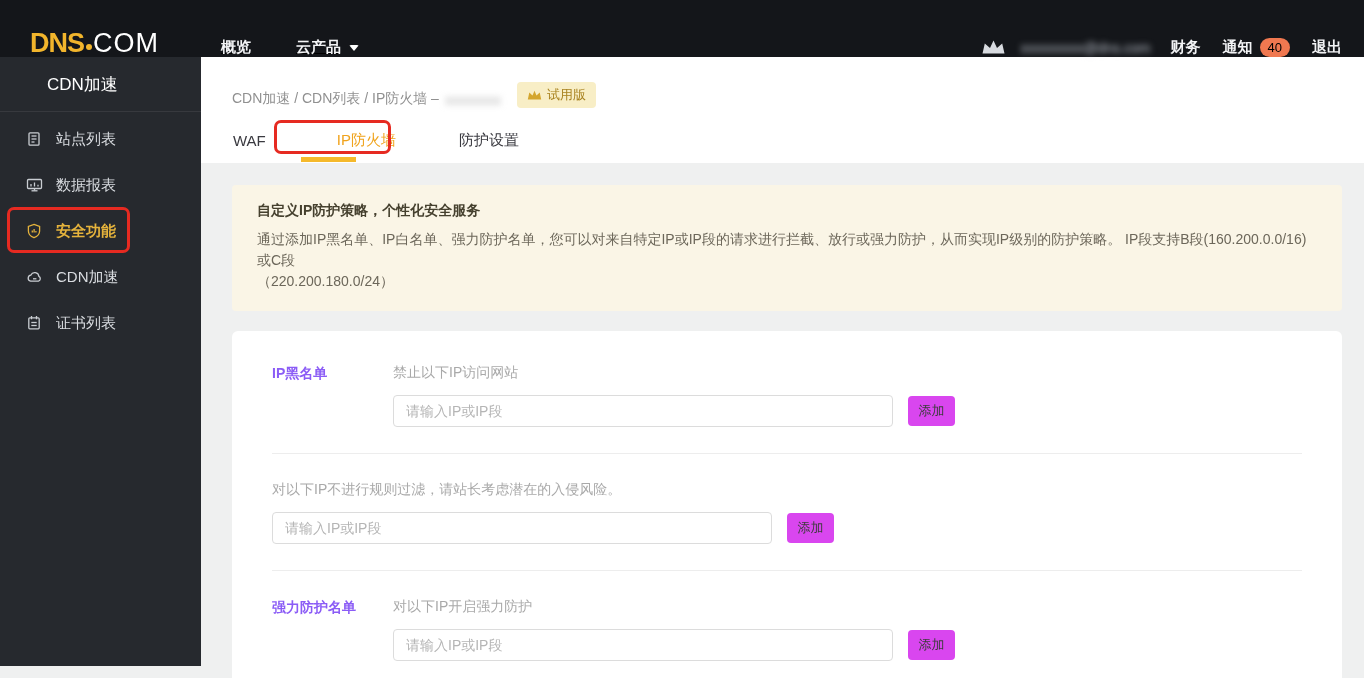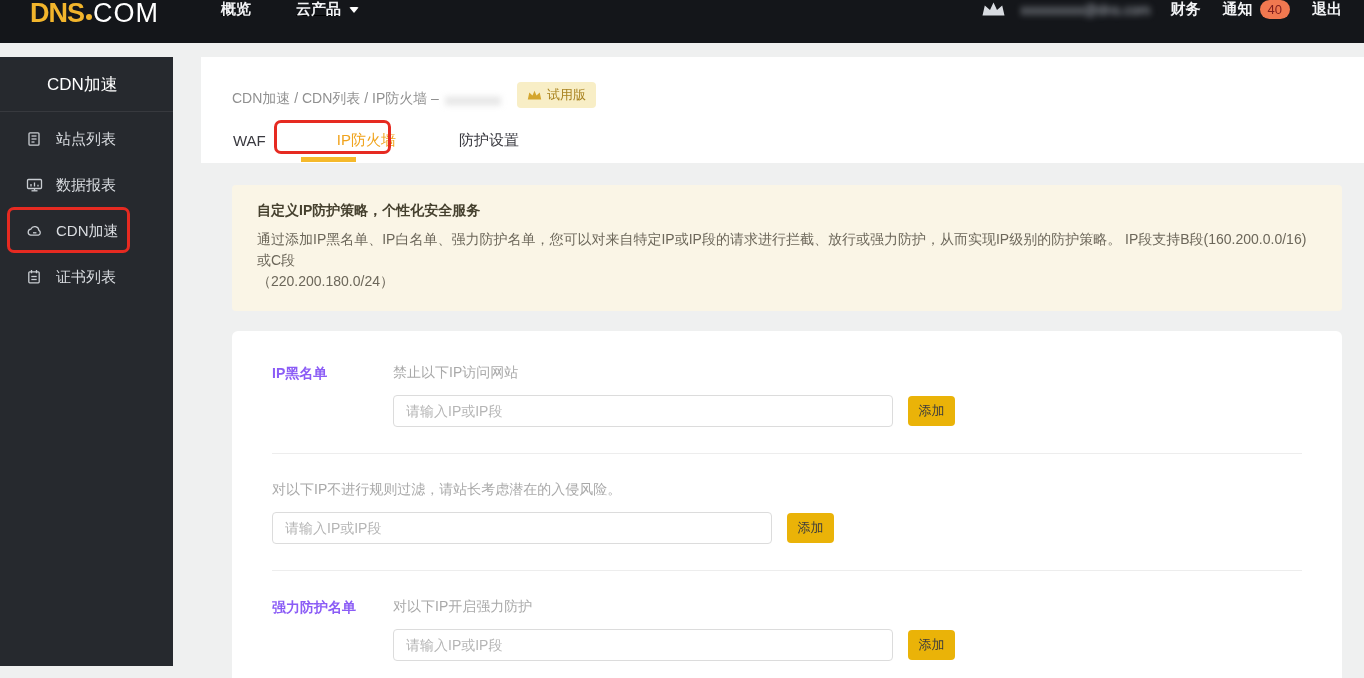--- a/index.html
+++ b/index.html
@@ -1,43 +1,43 @@
 <!DOCTYPE html>
 <html><head>
 <meta charset="utf-8">
 <style>
   * { margin:0; padding:0; box-sizing:border-box; }
   html,body { width:1364px; height:678px; }
   body { font-family:"Liberation Sans","DejaVu Sans",sans-serif; background:#eff0f0; }
   #page { position:relative; width:1364px; height:678px; overflow:hidden; background:#eff0f0; }
 
   
-  .header { position:absolute; top:0; left:0; width:100%; height:43px; background:#14161a;
-            display:flex; align-items:flex-start; z-index:5; }
+  .header { position:absolute; top:0; left:0; width:100%; height:57px; background:#14161a;
+            display:flex; align-items:flex-end; z-index:5; }
   .logo { margin-left:30px; display:flex; align-items:center; font-size:27px; line-height:1; cursor:pointer; }
   .logo .dns { color:#f2b52c; font-weight:800; letter-spacing:-1px; }
   .logo .dot { width:6px; height:6px; border-radius:50%; background:#f2b52c; margin:6px 1px 0 2px; }
   .logo .com { color:#ffffff; font-weight:300; letter-spacing:1px; }
   .top-nav { display:flex; align-items:center; margin-left:62px;text-decoration:underline; }
   .top-nav-item { color:#f2f3f5; font-size:15px; font-weight:700; margin-right:45px;
                   display:flex; align-items:center; cursor:pointer; }
   .caret-down { width:0; height:0; border-left:5px solid transparent; border-right:5px solid transparent;
                 border-top:6px solid #ffffff; margin-left:8px; border-radius:2px; }
   .header-spacer { flex:1; }
   .header-right { display:flex; align-items:center; margin-right:22px; }
   .crown-icon { margin-right:14px; display:flex; }
   .email-blur { color:#b9bfc8; font-size:14px; filter:blur(3px); margin-right:20px; max-width:160px;
                 overflow:hidden; white-space:nowrap; }
   .header-link { color:#f2f3f5; font-size:15px; font-weight:700; margin-left:22px; cursor:pointer;
                  display:flex; align-items:center; }
-  .notif-badge { background:#f07850; color:#7f1d1d; font-size:13px; font-weight:400; border-radius:10px;
+  .notif-badge { background:#f07850; color:#000000; font-size:13px; font-weight:400; border-radius:10px;
                  padding:2px 8px; margin-left:7px; }
 
   
-  .sidebar { position:absolute; top:57px; left:0; width:173px; bottom:12px; background:#26292e; z-index:4; }
+  .sidebar { position:absolute; top:57px; left:0; width:201px; bottom:12px; background:#26292e; z-index:4; }
   .sidebar-title { height:55px; display:flex; align-items:center; padding-left:47px; color:#ffffff;
                    font-size:17px; border-bottom:1px solid rgba(255,255,255,0.08); }
   .sidebar-list { margin-top:4px; }
   .sidebar-item { height:46px; display:flex; align-items:center; padding-left:26px; cursor:pointer; }
   .sidebar-item .icon { width:17px; height:17px; margin-right:13px; display:flex; align-items:center; }
   .sidebar-item .lbl { color:#d9dce0; font-size:15px; }
   .sidebar-item.active .lbl { color:#e5b33c; font-weight:700; }
 
   
   .main { position:absolute; top:57px; left:201px; right:0; bottom:0; background:#eff0f0; }
@@ -62,21 +62,21 @@
   
   .card { margin:20px 22px 0 31px; background:#ffffff; border-radius:6px; padding:33px 0 23px; }
   .section { display:flex; padding:0 40px; }
   .sec-label { width:121px; min-width:121px; color:#8b5cf6; font-size:14px; font-weight:700; padding-top:1px; }
   .sec-right { flex:1; }
   .sec-desc { color:#a9a9a9; font-size:14px; margin-bottom:13px; }
   .input-row { display:flex; align-items:center; }
   .ip-input { width:500px; height:32px; border:1px solid #dcdcdc; border-radius:4px; padding:0 12px;
               font-size:14px; color:#3b82f6; outline:none; font-family:"Liberation Sans",sans-serif; }
   .ip-input::placeholder { color:#b5b5b5; }
-  .add-btn { margin-left:15px; width:47px; height:30px; background:#eab308; border:none; border-radius:4px;
+  .add-btn { margin-left:15px; width:47px; height:30px; background:#d946ef; border:none; border-radius:4px;
              color:#3c3c3c; font-size:13px; cursor:pointer; font-family:"Liberation Sans",sans-serif; }
   .divider { border-top:1px solid #ededed; margin:26px 40px 27px; }
 
   
   .red-box { position:absolute; border:3px solid #e62a21; border-radius:7px; z-index:9; pointer-events:none; }
   .red-box.sidebar-box { left:7px; top:207px; width:123px; height:46px; }
   .red-box.tab-box { left:274px; top:120px; width:117px; height:34px; }
   .tab-underline { position:absolute; left:301px; top:157px; width:55px; height:5px; background:#f5b92b; z-index:8; }
 </style>
 </head>
@@ -135,20 +135,31 @@
           <svg width="17" height="16" viewBox="0 0 17 16" fill="none" stroke="#c9cdd2" stroke-width="1.3">
             <rect x="1.5" y="2.5" width="14" height="9" rx="1"></rect>
               <line x1="5" y1="9.5" x2="5" y2="7"></line>
               <line x1="8.5" y1="9.5" x2="8.5" y2="5.5"></line>
               <line x1="12" y1="9.5" x2="12" y2="7.8"></line>
               <line x1="8.5" y1="11.5" x2="8.5" y2="13.5"></line>
               <line x1="5.5" y1="13.8" x2="11.5" y2="13.8"></line>
           </svg>
         </span>
         <span class="lbl">数据报表</span>
+      </div>
+      <div class="sidebar-item active">
+        <span class="icon">
+          <svg width="16" height="16" viewBox="0 0 16 16" fill="none" stroke="#e5b33c" stroke-width="1.3">
+            <path d="M8 1.4 L13.6 3.4 V8 C13.6 11.4 11.2 13.6 8 14.7 C4.8 13.6 2.4 11.4 2.4 8 V3.4 Z"></path>
+            <line x1="6.3" y1="9.5" x2="6.3" y2="7.5"></line>
+              <line x1="8.1" y1="9.5" x2="8.1" y2="6"></line>
+              <line x1="9.9" y1="9.5" x2="9.9" y2="8"></line>
+          </svg>
+        </span>
+        <span class="lbl">安全功能</span>
       </div>
       <div class="sidebar-item">
         <span class="icon">
           <svg width="17" height="16" viewBox="0 0 17 16" fill="none" stroke="#c9cdd2" stroke-width="1.3">
             <path d="M4.6 12.2 A3.1 3.1 0 0 1 4.9 6.1 A4.2 4.2 0 0 1 12.9 7.4 A2.6 2.6 0 0 1 12.4 12.2 Z"></path>
             <line x1="7" y1="9.8" x2="10.4" y2="9.8"></line>
           </svg>
         </span>
         <span class="lbl">CDN加速</span>
       </div>

